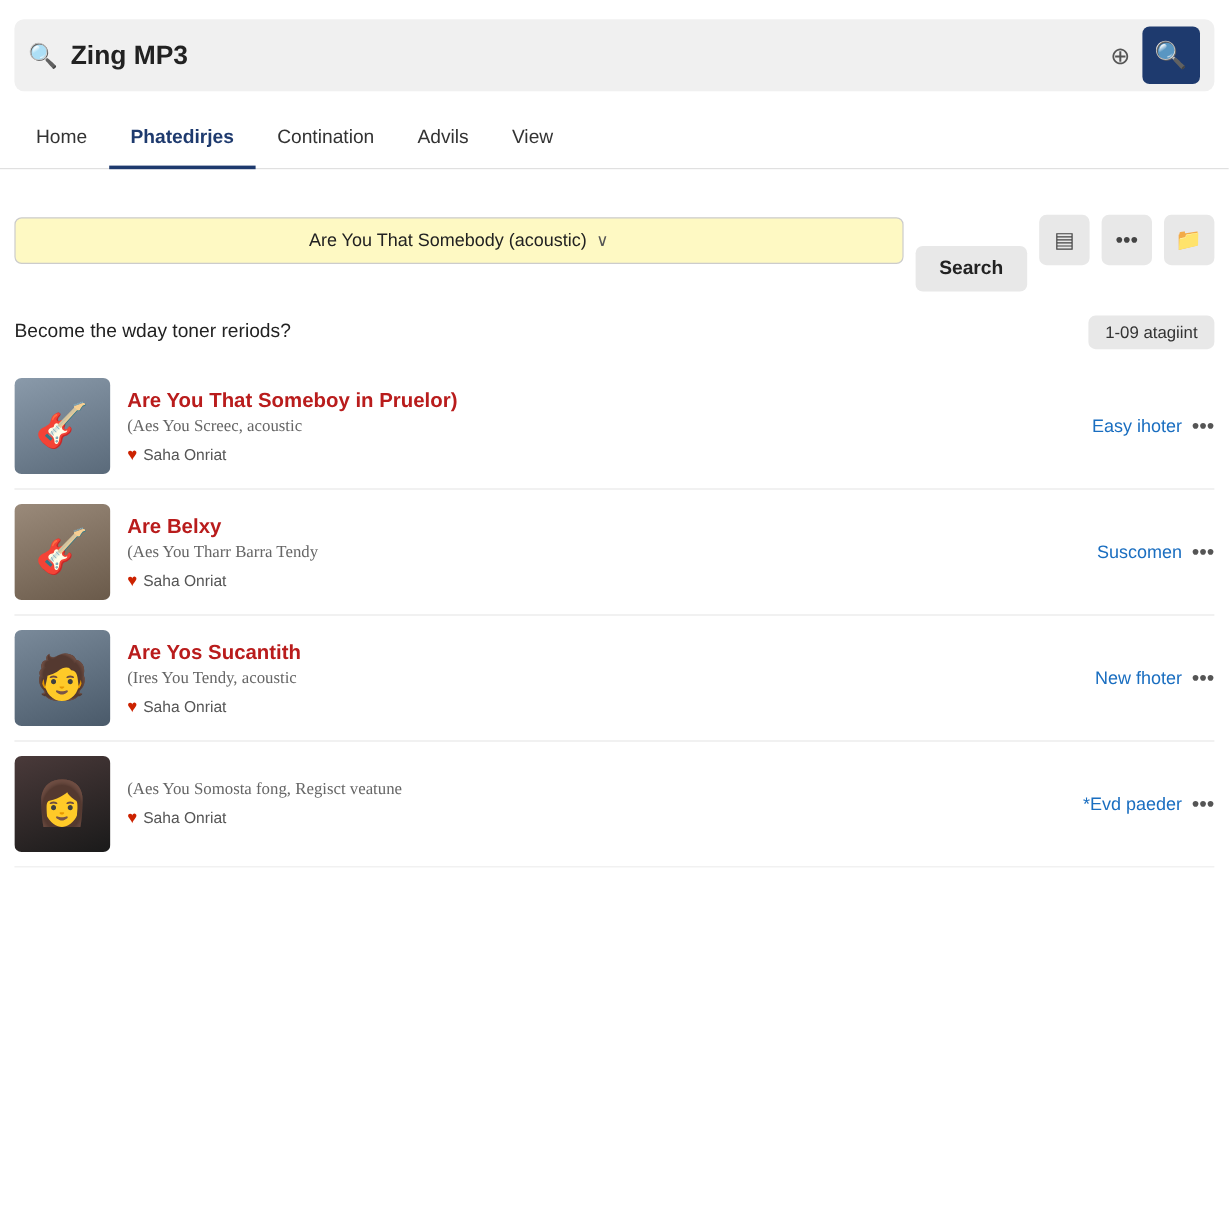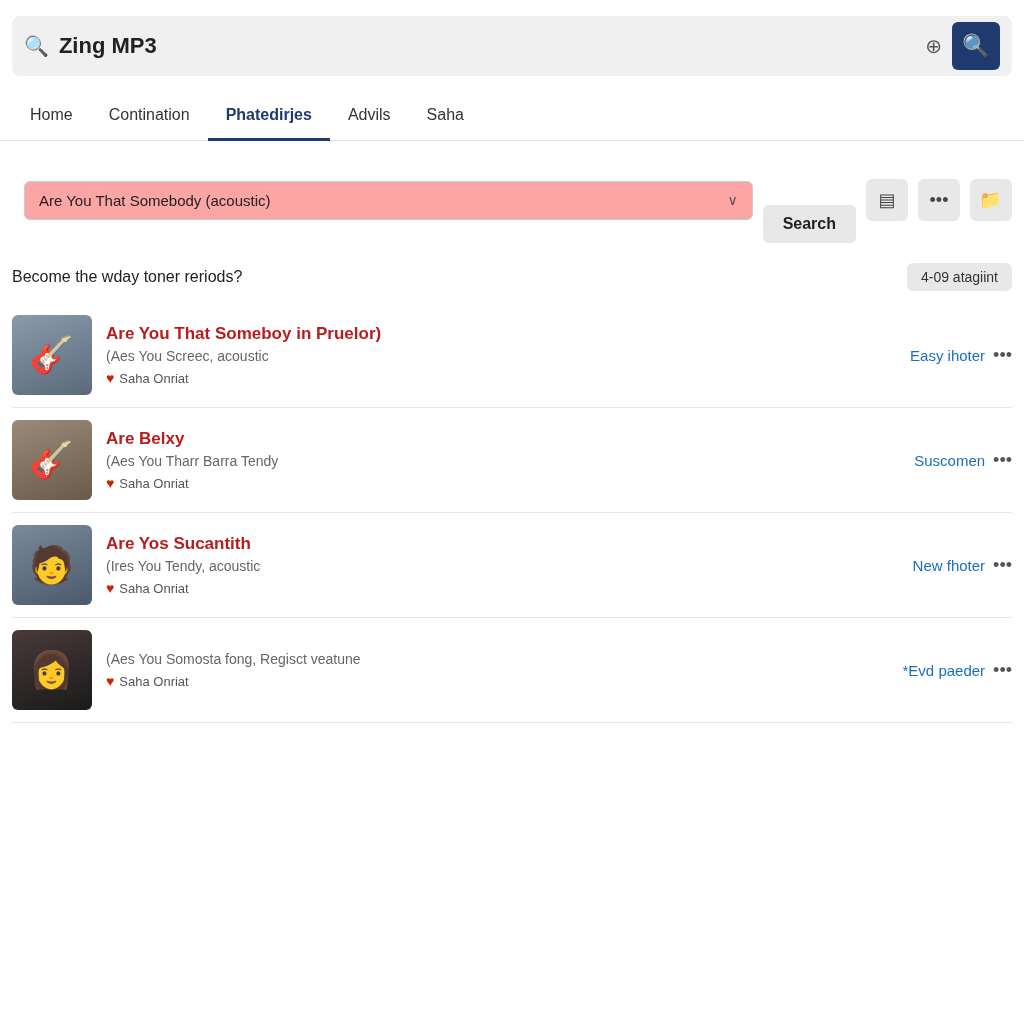--- a/index.html
+++ b/index.html
@@ -75,30 +75,29 @@
     
     .filter-row {
       display: flex;
       align-items: center;
       gap: 10px;
       padding: 16px 12px;
     }
     .dropdown-select {
       display: flex;
       align-items: center;
-      justify-content: space-between;
+      justify-content: center;
       border: 1.5px solid #ccc;
       border-radius: 6px;
       padding: 10px 14px;
       font-size: 15px;
       color: #222;
       flex: 1;
       cursor: pointer;
-      background: #fca5a5;
-      margin-left: 12px;
+      background: #fef9c3;
     }
     .dropdown-chevron {
       font-size: 14px;
       color: #555;
       margin-left: 8px;
     }
     .search-btn {
       background: #e8e8e8;
       border: none;
       border-radius: 6px;
@@ -167,20 +166,21 @@
     .song-title {
       font-size: 17px;
       font-weight: 700;
       color: #b91c1c;
       margin-bottom: 4px;
     }
     .song-subtitle {
       font-size: 14px;
       color: #666;
       margin-bottom: 6px;
+      font-family: Liberation Serif, serif;
     }
     .song-like {
       display: flex;
       align-items: center;
       gap: 5px;
       font-size: 13px;
       color: #555;
     }
     .heart-icon {
       color: #cc2200;
@@ -211,24 +211,24 @@
   <span class="search-bar-icon">🔍</span>
   <span class="search-bar-text">Zing MP3</span>
   <div class="search-bar-right">
     <span class="history-icon">⊕</span>
     <div class="search-button-icon">🔍</div>
   </div>
 </div>
 
 <nav class="nav-tabs">
 <div class="nav-tab">Home</div>
+    <div class="nav-tab active">Phatedirjes</div>
     <div class="nav-tab">Contination</div>
-    <div class="nav-tab active">Phatedirjes</div>
     <div class="nav-tab">Advils</div>
-    <div class="nav-tab">Saha</div>
+    <div class="nav-tab">View</div>
   </nav>
 
 <div class="filter-row">
   <div class="dropdown-select">
     <span>Are You That Somebody (acoustic)</span>
     <span class="dropdown-chevron">∨</span>
   </div>
   <button class="search-btn">Search</button>
   <button class="icon-btn">
     <span>▤</span>
@@ -236,21 +236,21 @@
   <button class="icon-btn">
     <span>•••</span>
   </button>
   <button class="icon-btn">
     <span>📁</span>
   </button>
 </div>
 
 <div class="results-header">
   <span class="results-label">Become the wday toner reriods?</span>
-  <span class="results-count">4-09 atagiint</span>
+  <span class="results-count">1-09 atagiint</span>
 </div>
 
 <div class="song-list">
 <div class="song-item">
       <div class="song-thumb">
         <div style="background:linear-gradient(160deg, #8a9aaa 0%, #5a6a7a 100%);width:100%;height:100%;display:flex;align-items:center;justify-content:center;font-size:36px;">🎸</div>
       </div>
       <div class="song-info">
         <div class="song-title">Are You That Someboy in Pruelor)</div>
         <div class="song-subtitle">(Aes You Screec, acoustic</div>

